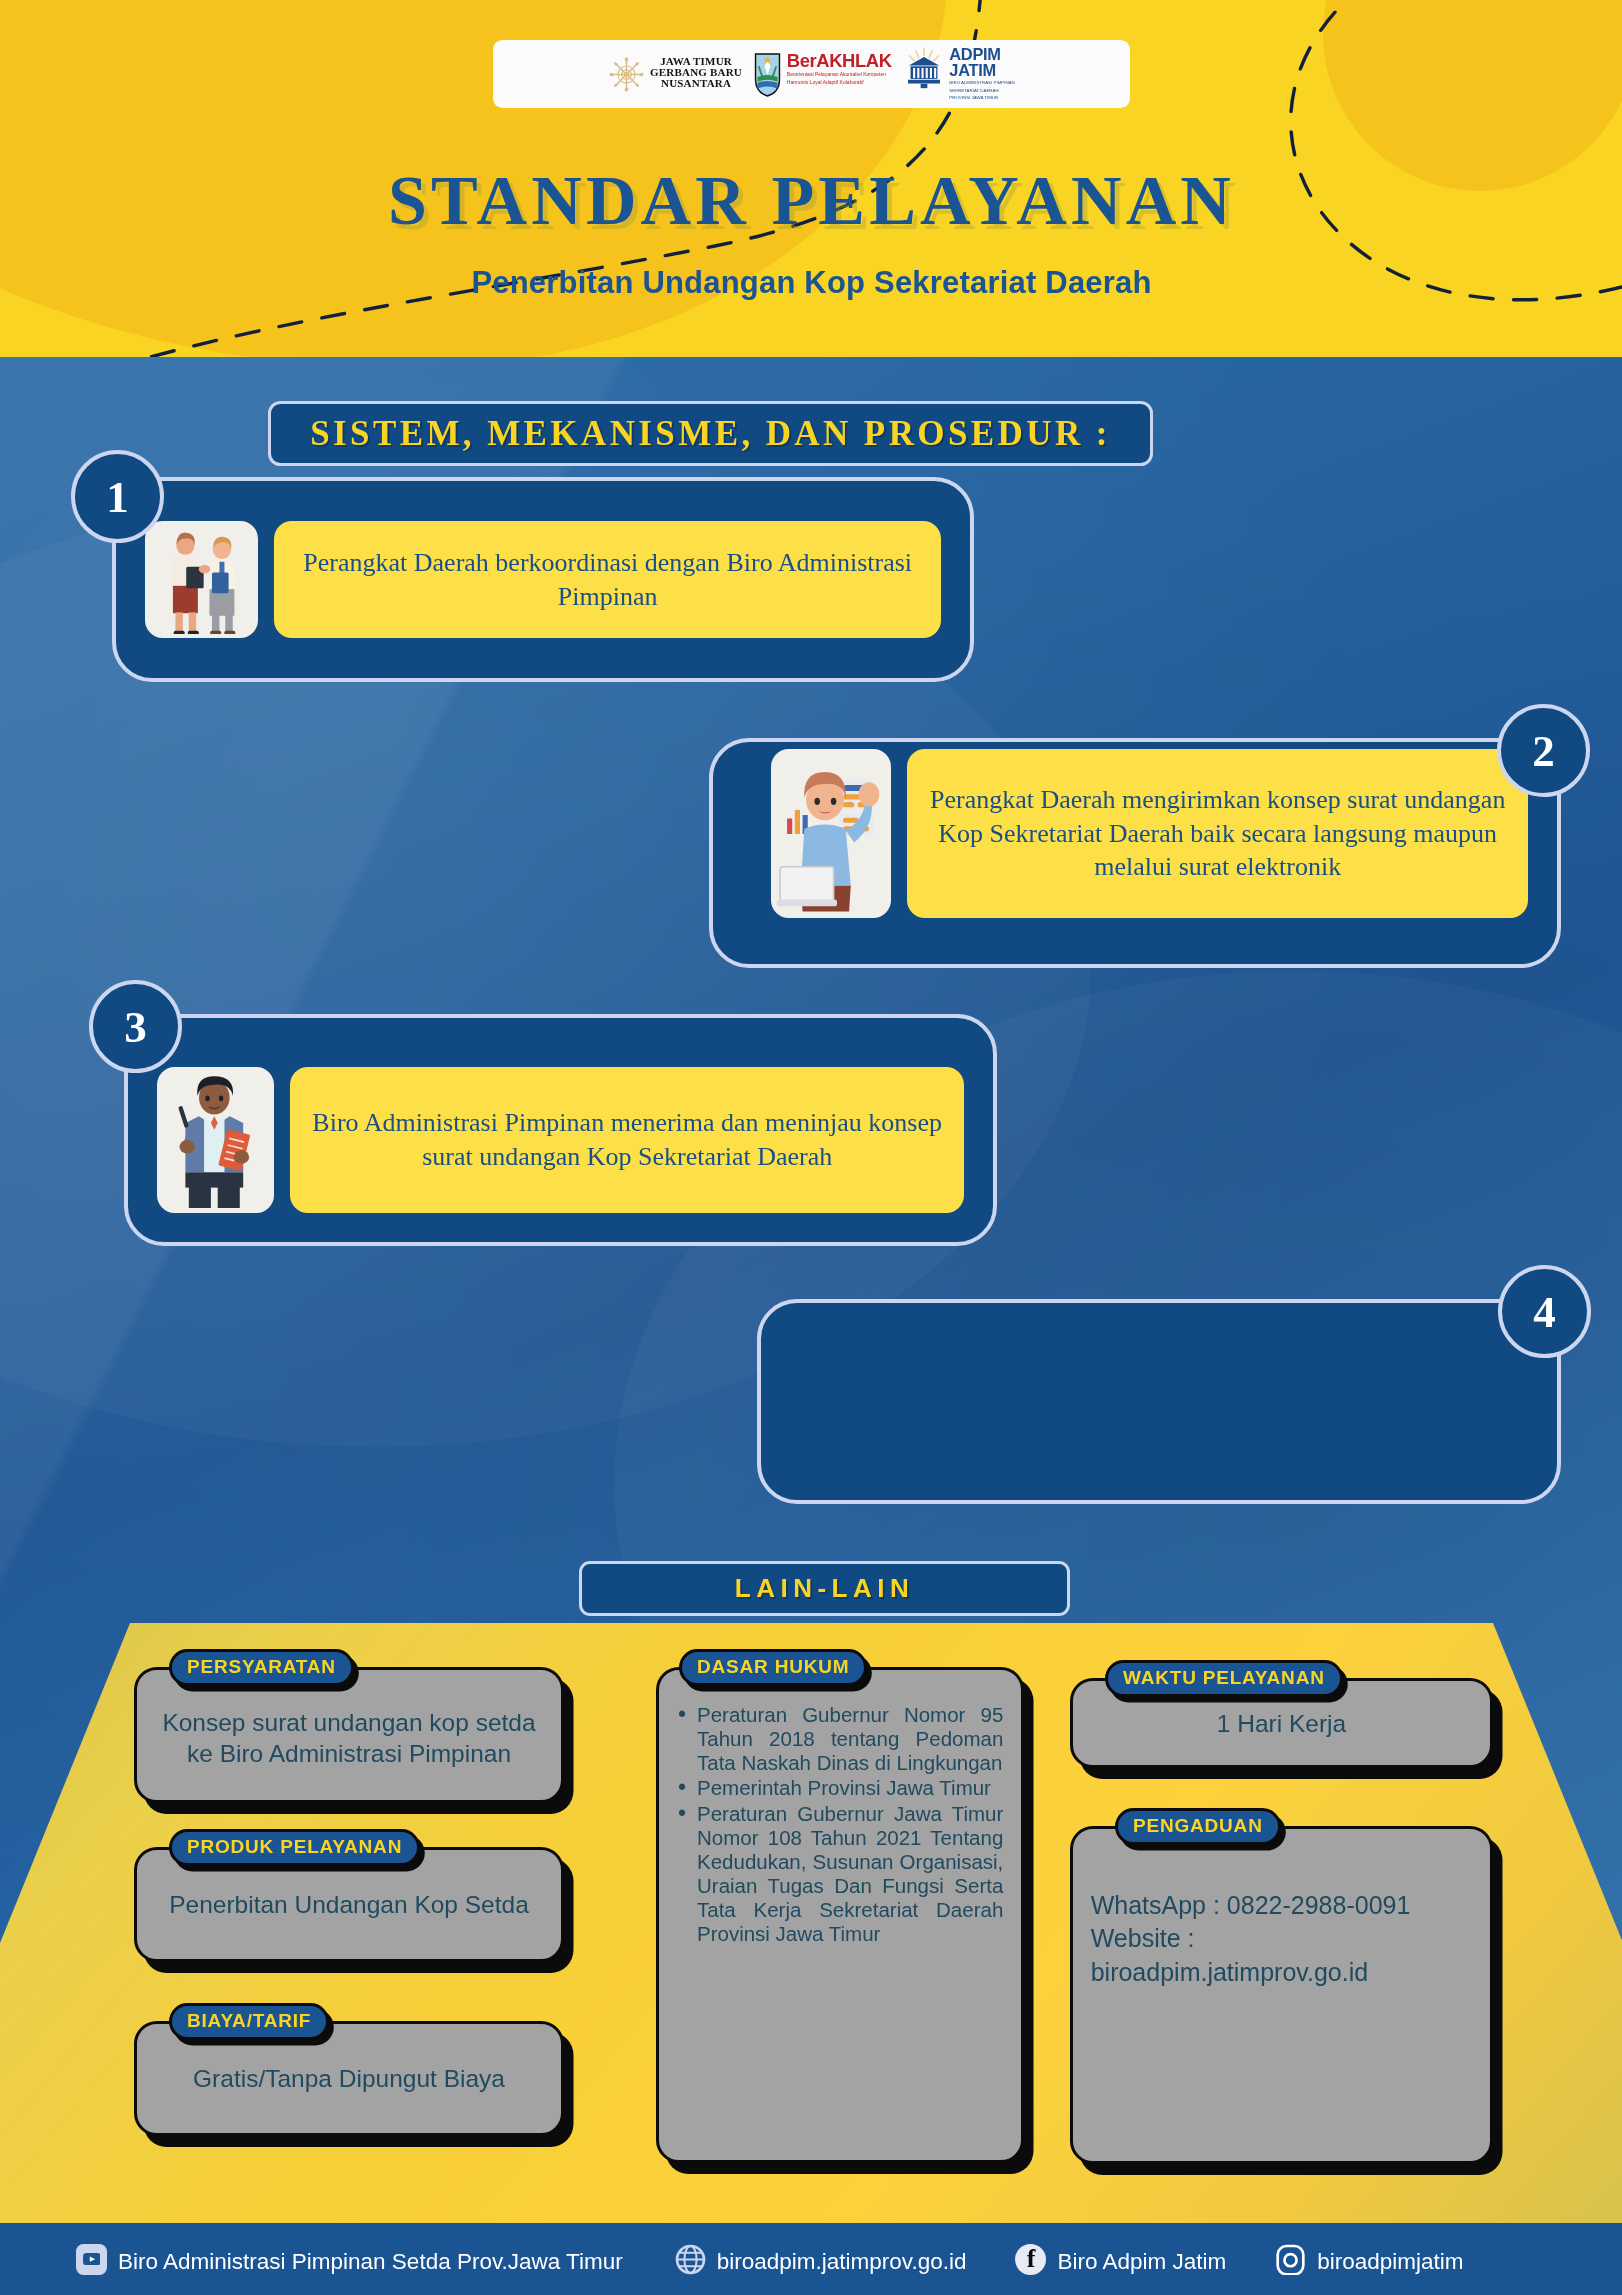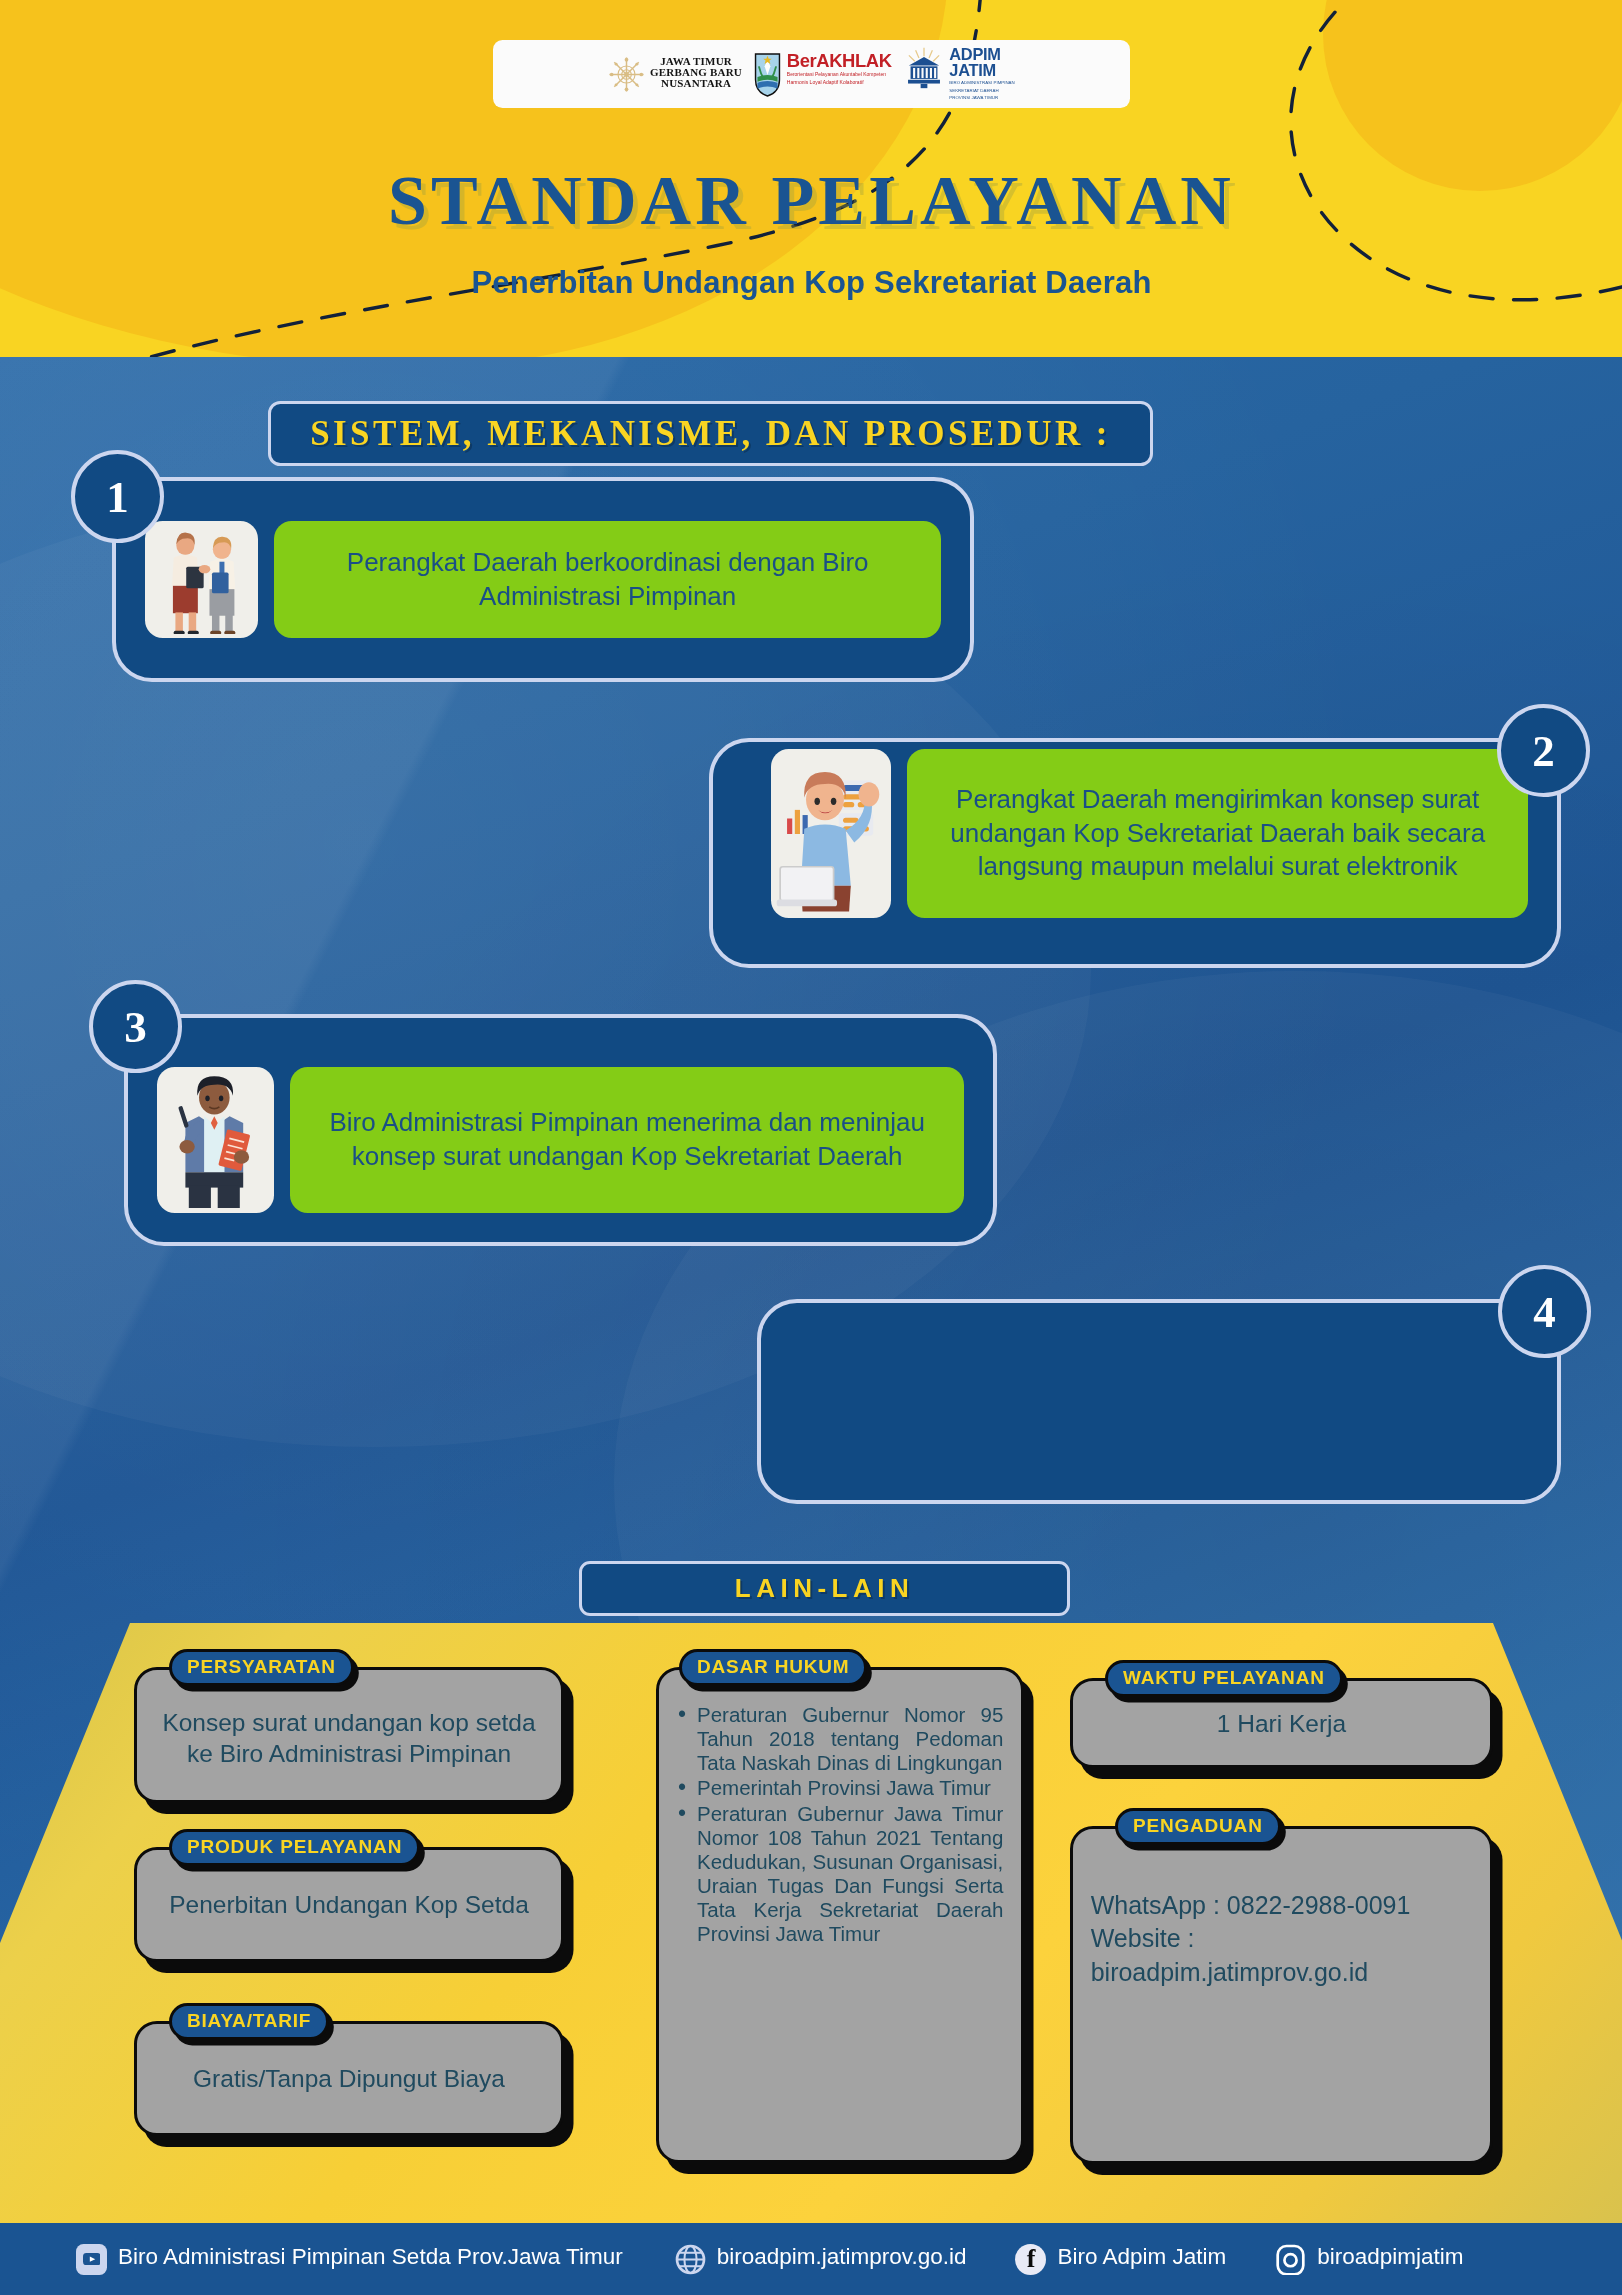--- a/index.html
+++ b/index.html
@@ -118,24 +118,24 @@
     font-size:45px; z-index:9;
   }
   .step-inner {
     position:absolute; display:flex; align-items:center; gap:16.4px; z-index:9;
   }
   .step-icon {
     flex:0 0 auto; background:#f0efea; border-radius:17.7px;
     display:flex; align-items:center; justify-content:center; overflow:hidden;
   }
   .step-text {
-    flex:1 1 auto; background:#84cc16; border-radius:17.7px;
+    flex:1 1 auto; background:#fde047; border-radius:17.7px;
     display:flex; align-items:center; justify-content:center;
     text-align:center; color:#1a4f86;
-    font-family:Liberation Sans, sans-serif; font-size:26px; line-height:1.3;
+    font-family:Liberation Serif, serif; font-size:26px; line-height:1.3;
     padding:12.3px 15px;
   }
 
   
   .yellow-panel {
     position:absolute; left:0; top:1623px; width:1623px; height:601px;
     background:linear-gradient(130deg,#d8c449 0%,#ecd04a 14%,#f7cf36 38%,#fcd23c 62%,#f0c93f 84%,#d9c24d 100%);
     clip-path:polygon(130px 0, 1493px 0, 1623px 320px, 1623px 601px, 0 601px, 0 320px);
     z-index:4;
   }
@@ -168,21 +168,21 @@
   }
   ul.law-list li::before {
     content:"•"; position:absolute; left:4.1px; top:-2px; font-size:23px; color:#1f4a5f;
   }
 
   
   .footer {
     position:absolute; left:0; top:2223px; width:1623px; height:72px;
     background:#1a5492; display:flex; align-items:center; z-index:10;
   }
-  .f-item { display:flex; align-items:flex-start; gap:11px; }
+  .f-item { display:flex; align-items:flex-end; gap:11px; }
   .f-label { color:#ffffff; font-family:"Liberation Sans",sans-serif; font-size:22.5px; white-space:nowrap; }
   .f-ico { width:31px; height:31px; flex:0 0 auto; }
   .yt-ico { background:#ccd6ef; border-radius:7.5px; display:flex; align-items:center; justify-content:center; }
   .fb-ico { background:#e8eaf6; border-radius:50%; display:flex; align-items:center; justify-content:center;
             color:#0b0b0b; font-family:"Liberation Serif",serif; font-weight:bold; font-size:26px; line-height:1; }
 </style>
 </head>
 <body>
 
 <div class="poster">

